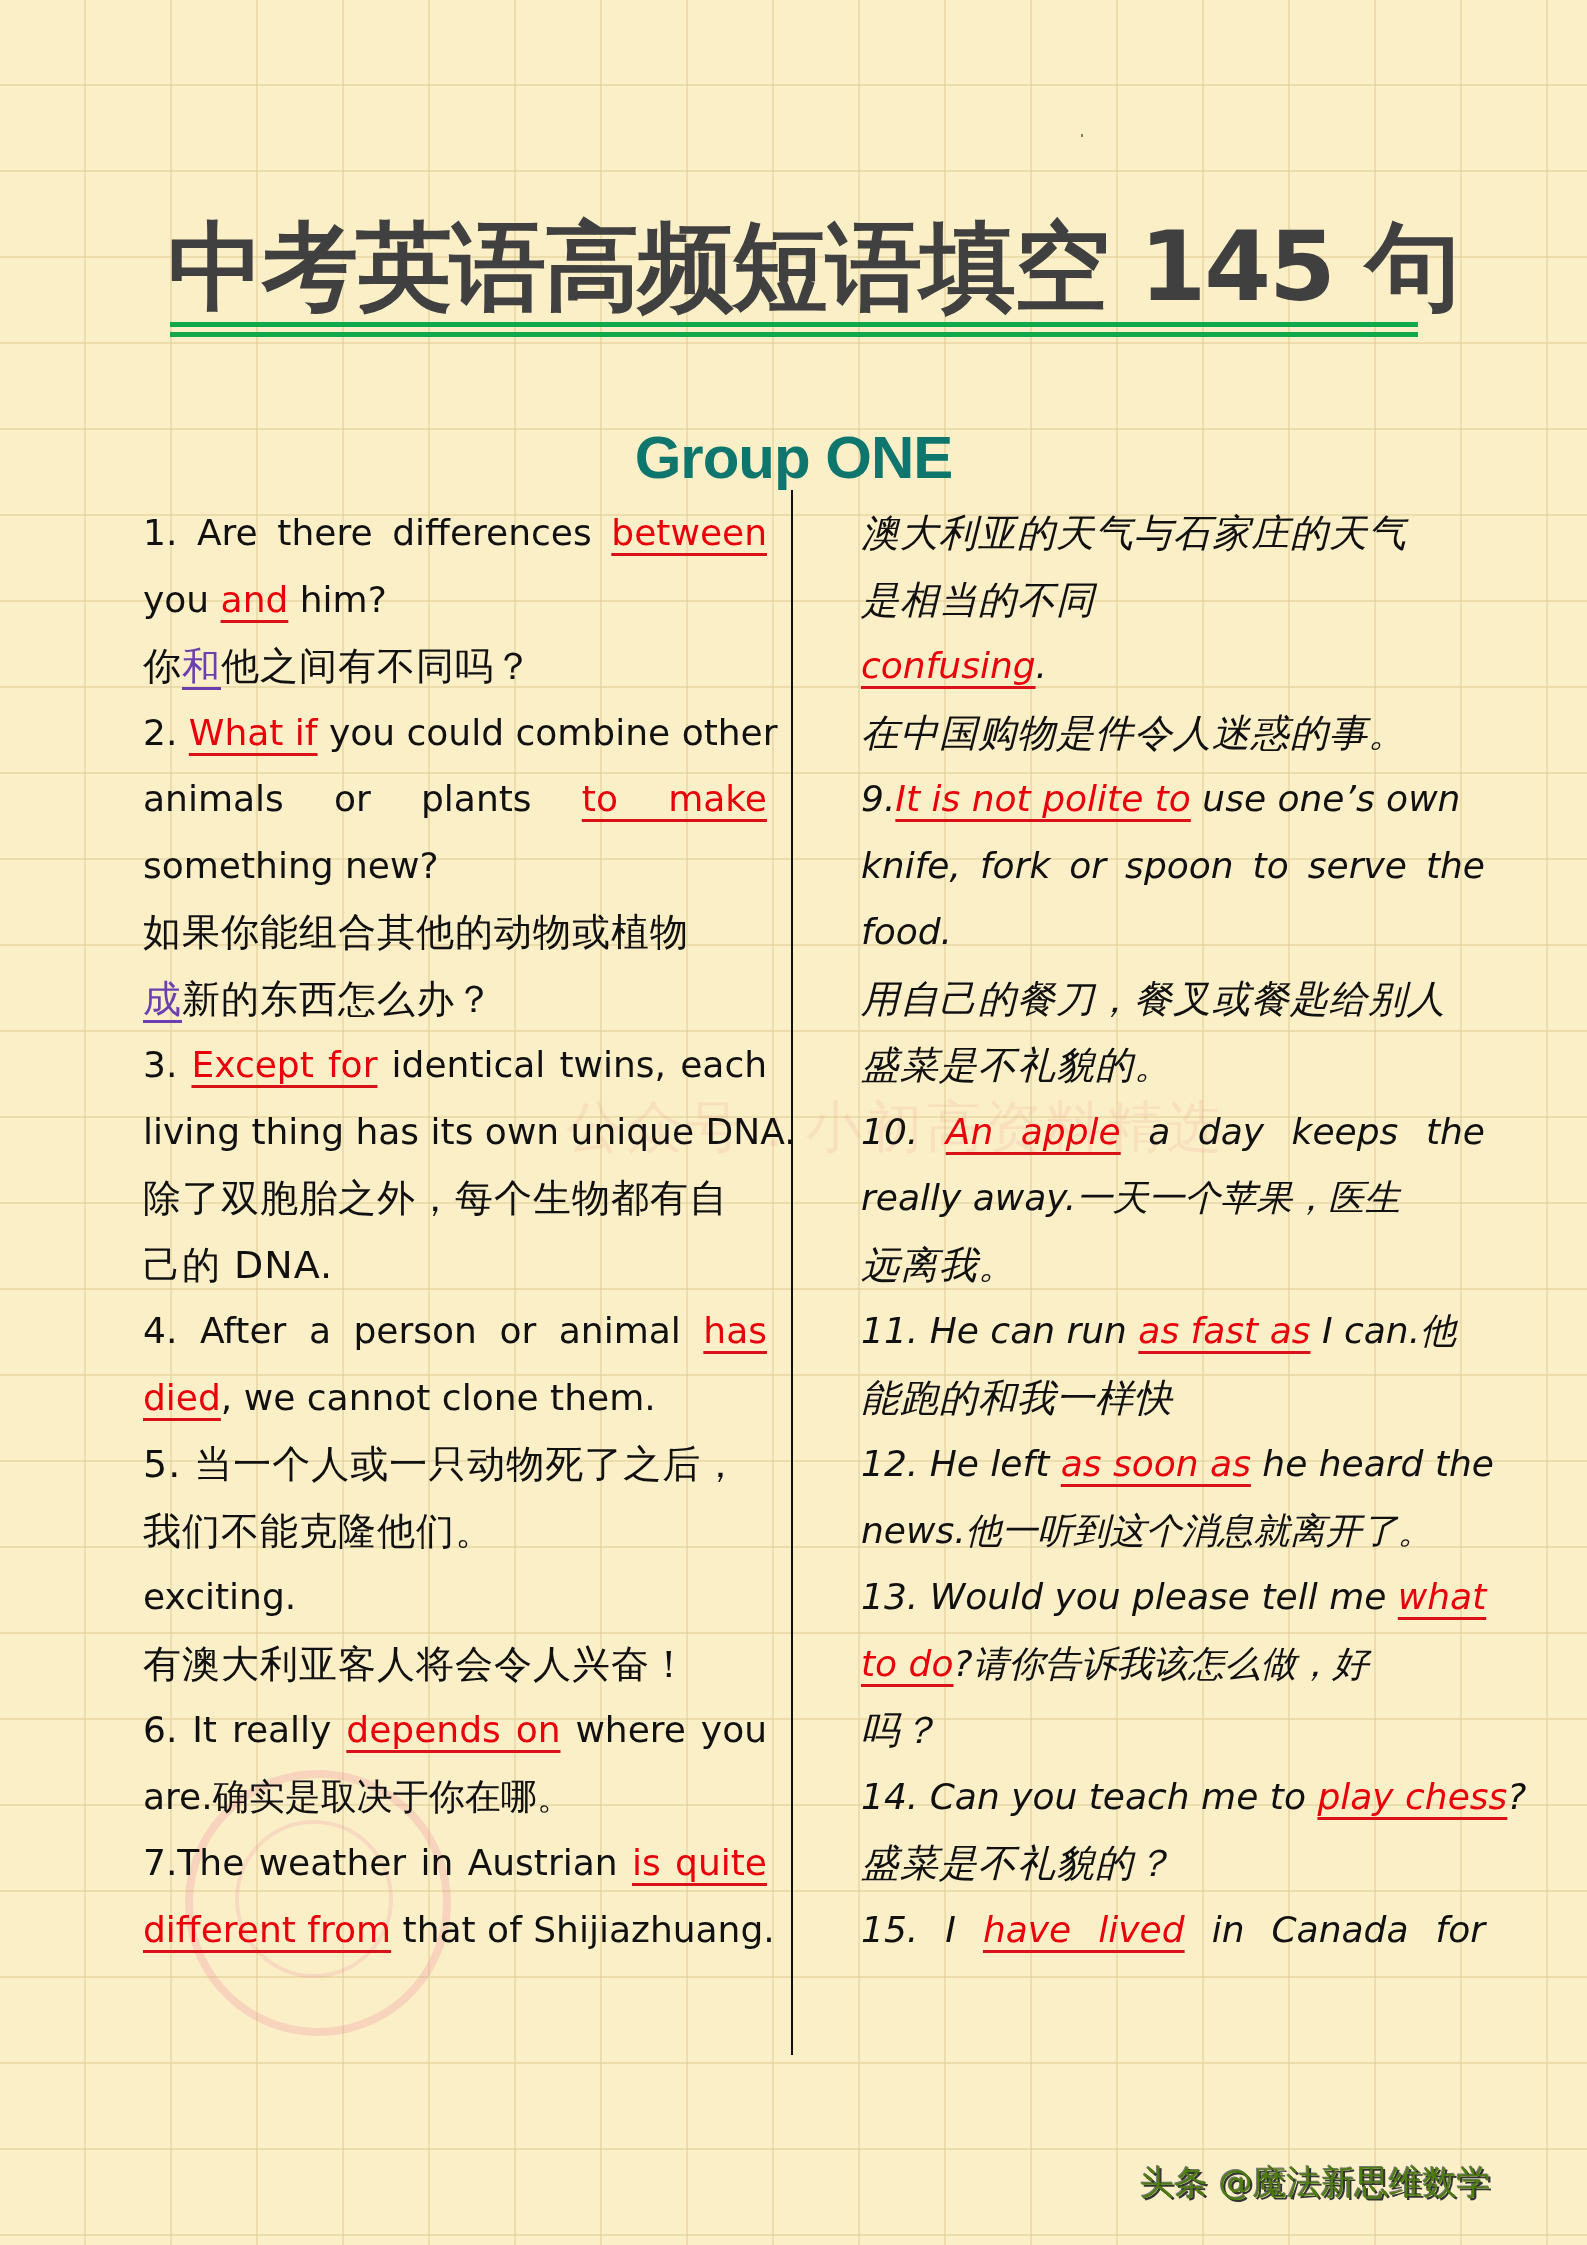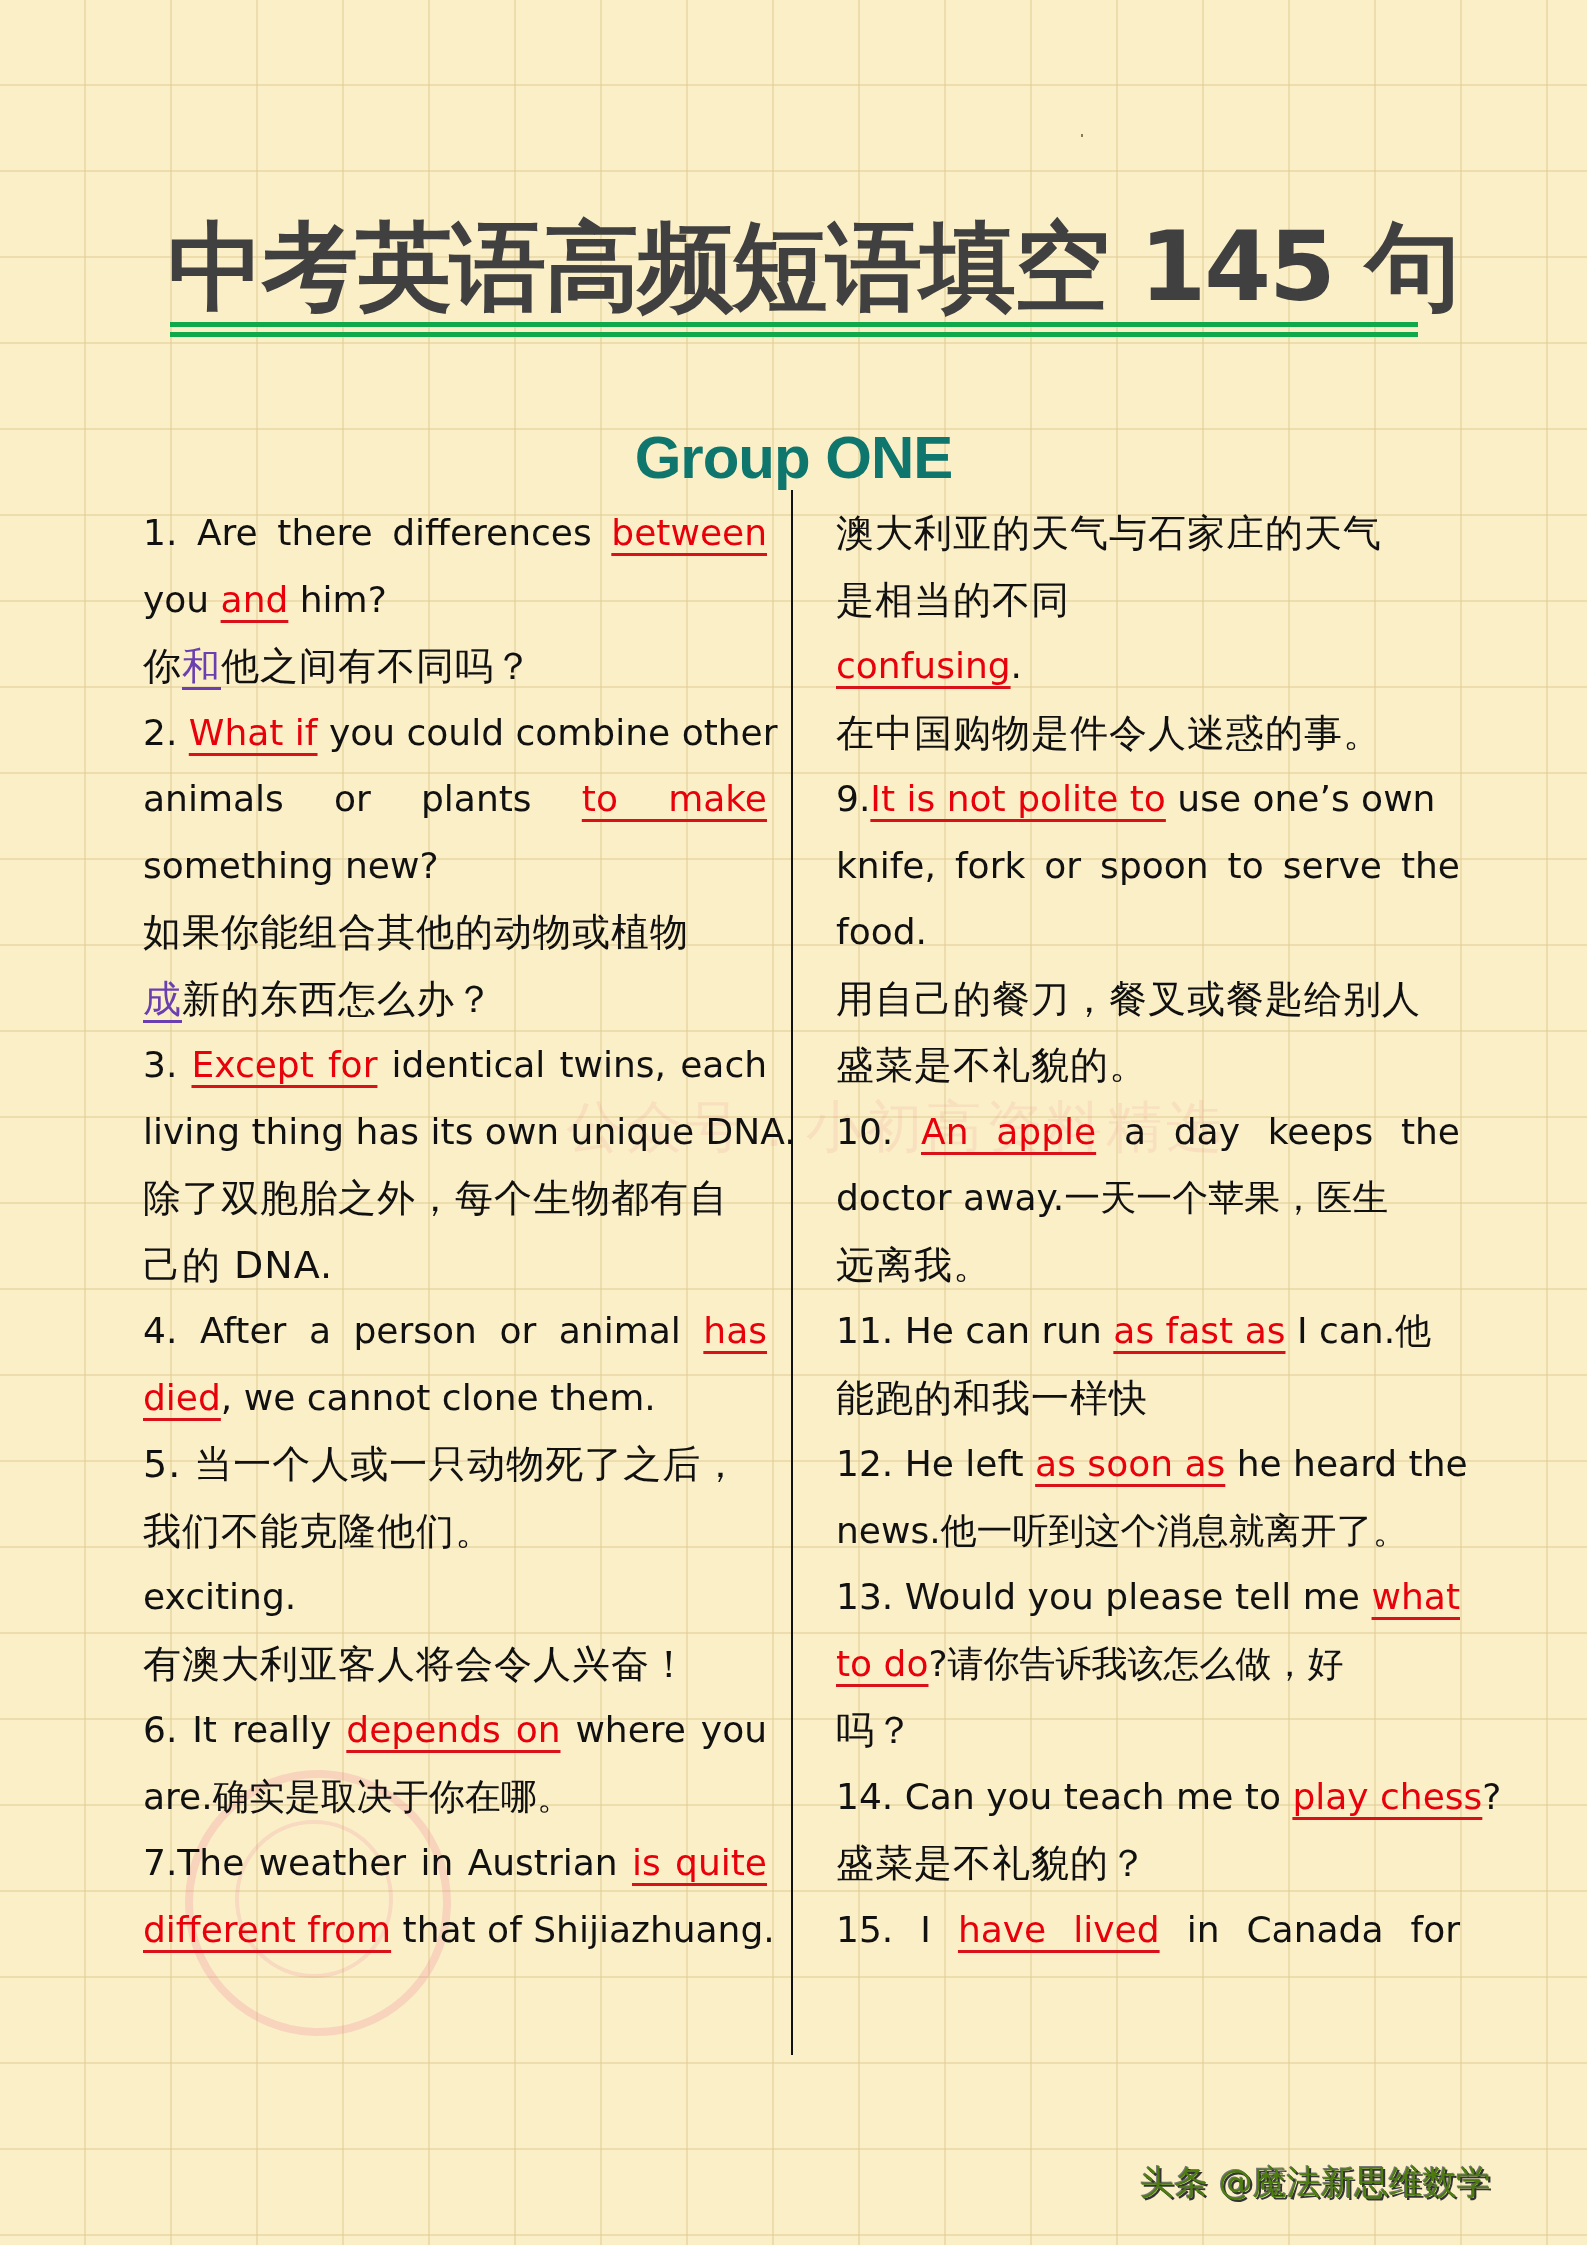--- a/index.html
+++ b/index.html
@@ -27,21 +27,21 @@
 
   .group-title {
     position: absolute; left: 0; width: 1587px; top: 418px; text-align: center;
     font-family: "Liberation Sans", sans-serif; font-weight: bold;
     font-size: 60px; line-height: 80px; color: #0f766e; letter-spacing: -1px;
   }
   .divider { position: absolute; left: 791px; top: 490px; width: 2px; height: 1565px; background: #111; }
 
   .col { position: absolute; top: 500px; }
   .col.left { left: 143px; width: 624px; }
-  .col.right { left: 836px; width: 624px; }
+  .col.right { left: 861px; width: 624px; font-style: italic; }
   .row {
     height: 66.5px; line-height: 66.5px; font-size: 36px; white-space: nowrap;
     font-family: "DejaVu Sans", sans-serif;
   }
   .row.just { text-align: justify; text-align-last: justify; }
   .row.zh { font-size: 38px; letter-spacing: 1px; }
   .hl { color: #E8000B; text-decoration: underline; text-decoration-color: #D9121A;
         text-decoration-thickness: 3px; text-underline-offset: 8px; }
   .hlzh { color: #6B3FB0; text-decoration: underline; text-decoration-color: #6B3FB0;
           text-decoration-thickness: 3px; text-underline-offset: 8px; }
@@ -110,21 +110,21 @@
     <div class="row zh"><span>澳大利亚的天气与石家庄的天气</span></div>
     <div class="row zh"><span>是相当的不同</span></div>
     <div class="row"><span class="hl">confusing</span><span>.</span></div>
     <div class="row zh"><span>在中国购物是件令人迷惑的事。</span></div>
     <div class="row"><span>9.</span><span class="hl">It is not polite to</span><span> use one’s own</span></div>
     <div class="row just"><span>knife, fork or spoon to serve the</span></div>
     <div class="row"><span>food.</span></div>
     <div class="row zh"><span>用自己的餐刀，餐叉或餐匙给别人</span></div>
     <div class="row zh"><span>盛菜是不礼貌的。</span></div>
     <div class="row just"><span>10. </span><span class="hl">An  apple</span><span> a day keeps the</span></div>
-    <div class="row"><span>doctor away.一天一个苹果，医生</span></div>
+    <div class="row"><span>really away.一天一个苹果，医生</span></div>
     <div class="row zh"><span>远离我。</span></div>
     <div class="row"><span>11. He can run </span><span class="hl">as fast as</span><span> I can.他</span></div>
     <div class="row zh"><span>能跑的和我一样快</span></div>
     <div class="row"><span>12. He left </span><span class="hl">as soon as</span><span> he heard the</span></div>
     <div class="row"><span>news.他一听到这个消息就离开了。</span></div>
     <div class="row just"><span>13. Would you please tell me </span><span class="hl">what</span></div>
     <div class="row"><span class="hl">to do</span><span>?请你告诉我该怎么做，好</span></div>
     <div class="row zh"><span>吗？</span></div>
     <div class="row"><span>14. Can you teach me to </span><span class="hl">play chess</span><span>?</span></div>
     <div class="row zh"><span>盛菜是不礼貌的？</span></div>

